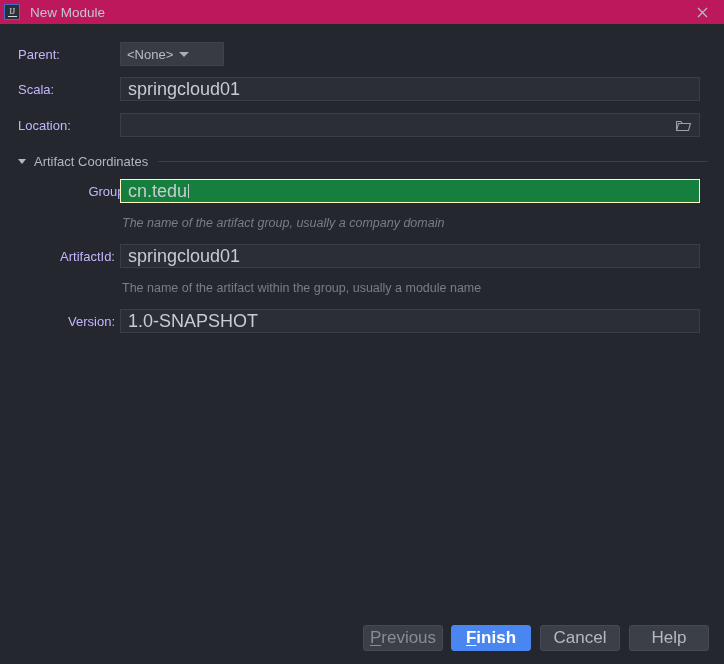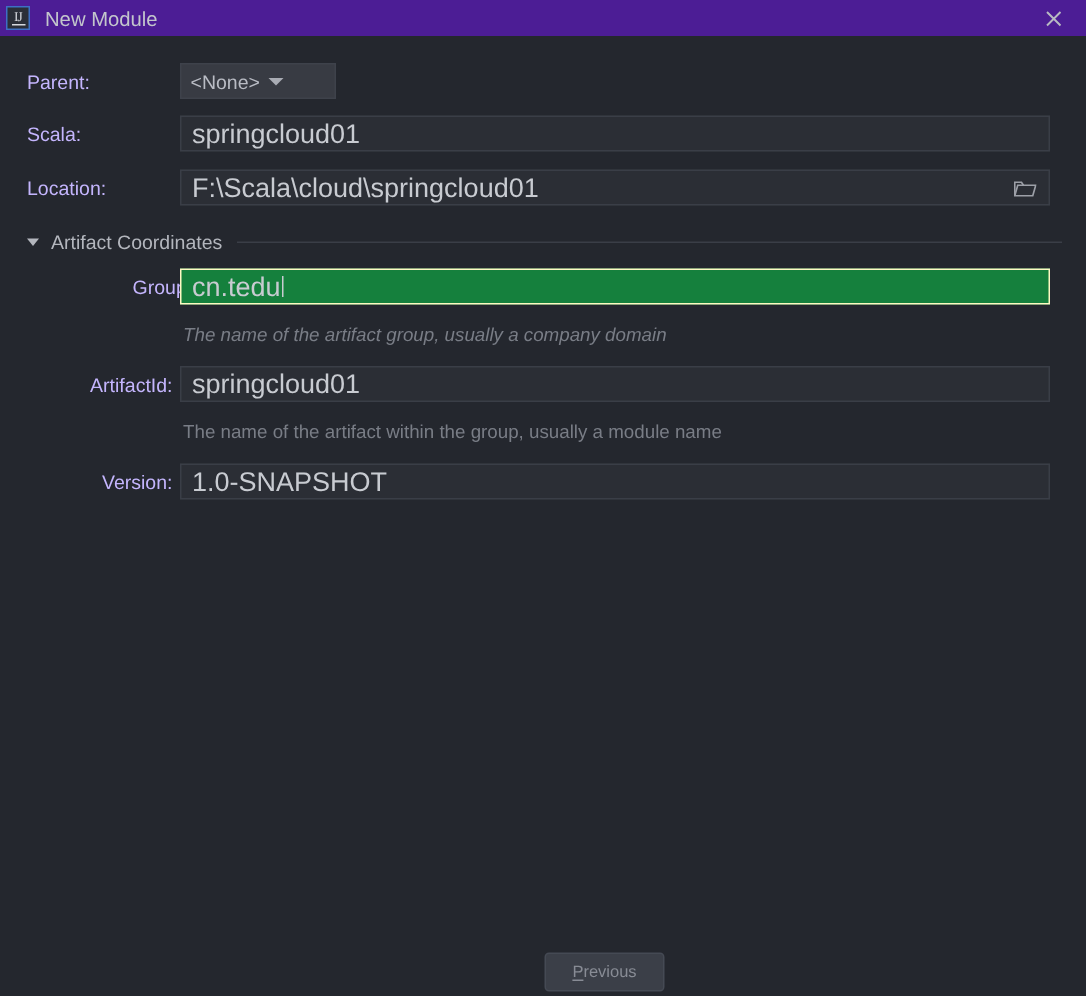--- a/index.html
+++ b/index.html
@@ -16,21 +16,21 @@
     overflow: hidden;
     position: relative;
   }
 
   
   .titlebar {
     position: absolute;
     left: 0; top: 0;
     width: 724px;
     height: 24px;
-    background: #4c1d95;
+    background: #be185d;
     display: flex;
     align-items: center;
   }
   .ij-logo {
     margin-left: 4px;
     width: 16px;
     height: 16px;
     border: 1.5px solid #3d6fc4;
     box-sizing: border-box;
     background: #2b2f38;
@@ -198,26 +198,26 @@
     height: 48px;
   }
   .btn {
     position: absolute;
     box-sizing: border-box;
     height: 26px;
     border-radius: 3px;
     display: flex;
     align-items: center;
     justify-content: center;
-    font-size: 11px;
+    font-size: 17px;
     font-family: "Liberation Sans", sans-serif;
     background: #3b3f48;
     border: 1px solid #454a54;
     color: #b6b9c0;
-    top: 19px;
+    top: 9px;
   }
   .btn.muted { color: #888c95; }
   .btn.primary {
     background: #4a86f0;
     border: 1px solid #4a86f0;
     color: #ffffff;
     font-weight: bold;
   }
   .btn u { text-underline-offset: 2px; }
 </style>
@@ -250,21 +250,20 @@
     <span class="label">Scala:</span>
   </div>
   <div class="field" style="position:absolute; left:120px; top:53px; width:580px;">
     <span>springcloud01</span>
   </div>
 
   <div class="row" style="left:18px; top:89px;">
     <span class="label">Location:</span>
   </div>
   <div class="field" style="position:absolute; left:120px; top:89px; width:580px; padding-right:32px;">
-    <span>F:\Scala\cloud\springcloud01</span>
     <span class="browse-icon">
       <svg width="15" height="12" viewBox="0 0 15 12">
         <path d="M0.5 10.5 L2.5 3.5 L14.5 3.5 L12.5 10.5 Z" fill="none" stroke="#9da0a8" stroke-width="1.1"></path>
         <path d="M0.5 10.5 L0.5 1.5 L5 1.5 L6.3 3.5" fill="none" stroke="#9da0a8" stroke-width="1.1"></path>
       </svg>
     </span>
   </div>
 
   <div class="section">
     <span class="tri"></span>
@@ -295,13 +294,22 @@
   <div class="field" style="position:absolute; left:120px; top:285px; width:580px;">
     <span>1.0-SNAPSHOT</span>
   </div>
 
 </div>
 
 <div class="buttons">
   <div class="btn muted" style="left:363px; width:80px;">
     <span><u>P</u><span>revious</span></span>
   </div>
+  <div class="btn primary" style="left:451px; width:80px;">
+    <span><u>F</u><span>inish</span></span>
+  </div>
+  <div class="btn" style="left:540px; width:80px;">
+    <span>Cancel</span>
+  </div>
+  <div class="btn" style="left:629px; width:80px;">
+    <span>Help</span>
+  </div>
 </div>
 
 </body></html>

